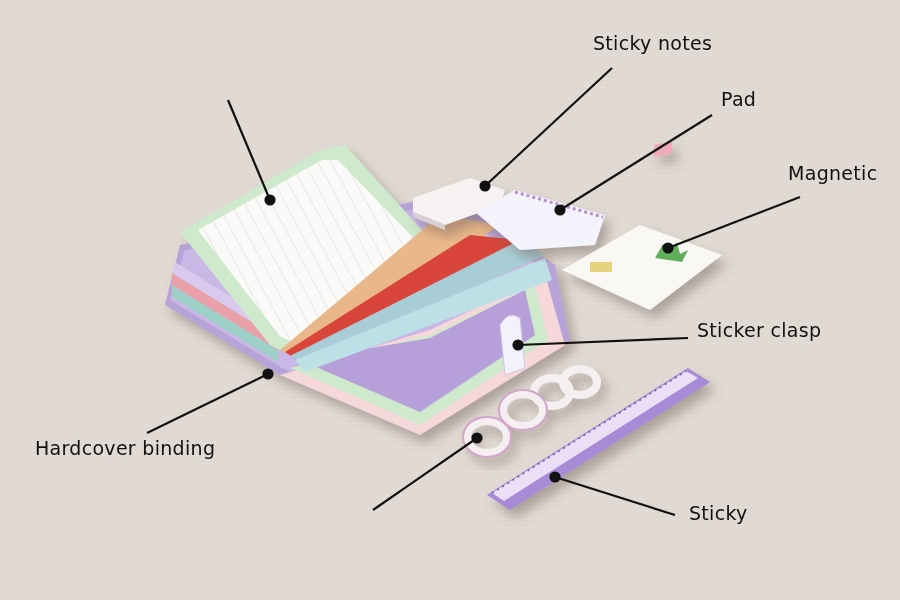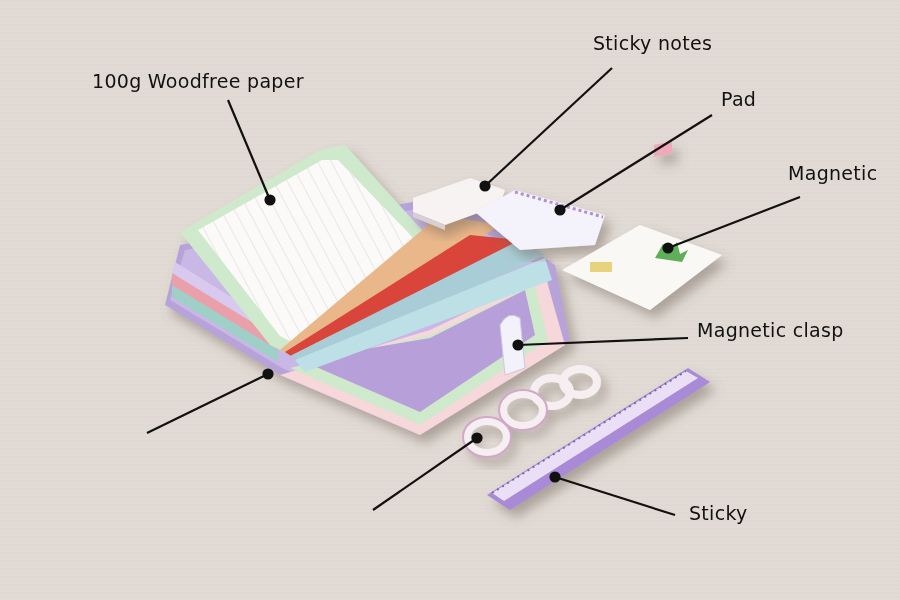--- a/index.html
+++ b/index.html
@@ -95,19 +95,19 @@
         <circle cx="518" cy="345" r="4.5"></circle>
       <line x1="147" y1="433" x2="268" y2="374"></line>
         <circle cx="268" cy="374" r="4.5"></circle>
       <line x1="373" y1="510" x2="477" y2="438"></line>
         <circle cx="477" cy="438" r="4.5"></circle>
       <line x1="675" y1="515" x2="555" y2="477"></line>
         <circle cx="555" cy="477" r="4.5"></circle>
     </g>
   </svg>
 
-  <div class="label" style="left:92px;top:70px">100g Woodfree paper</div>
   <div class="label" style="left:593px;top:32px">Sticky notes</div>
   <div class="label" style="left:721px;top:88px">Pad</div>
   <div class="label" style="left:788px;top:162px">Magnetic</div>
-  <div class="label" style="left:697px;top:319px">Magnetic clasp</div>
+  <div class="label" style="left:697px;top:319px">Sticker clasp</div>
+  <div class="label" style="left:35px;top:437px">Hardcover binding</div>
   <div class="label" style="left:689px;top:502px">Sticky</div>
 </div>
 
 </body></html>

